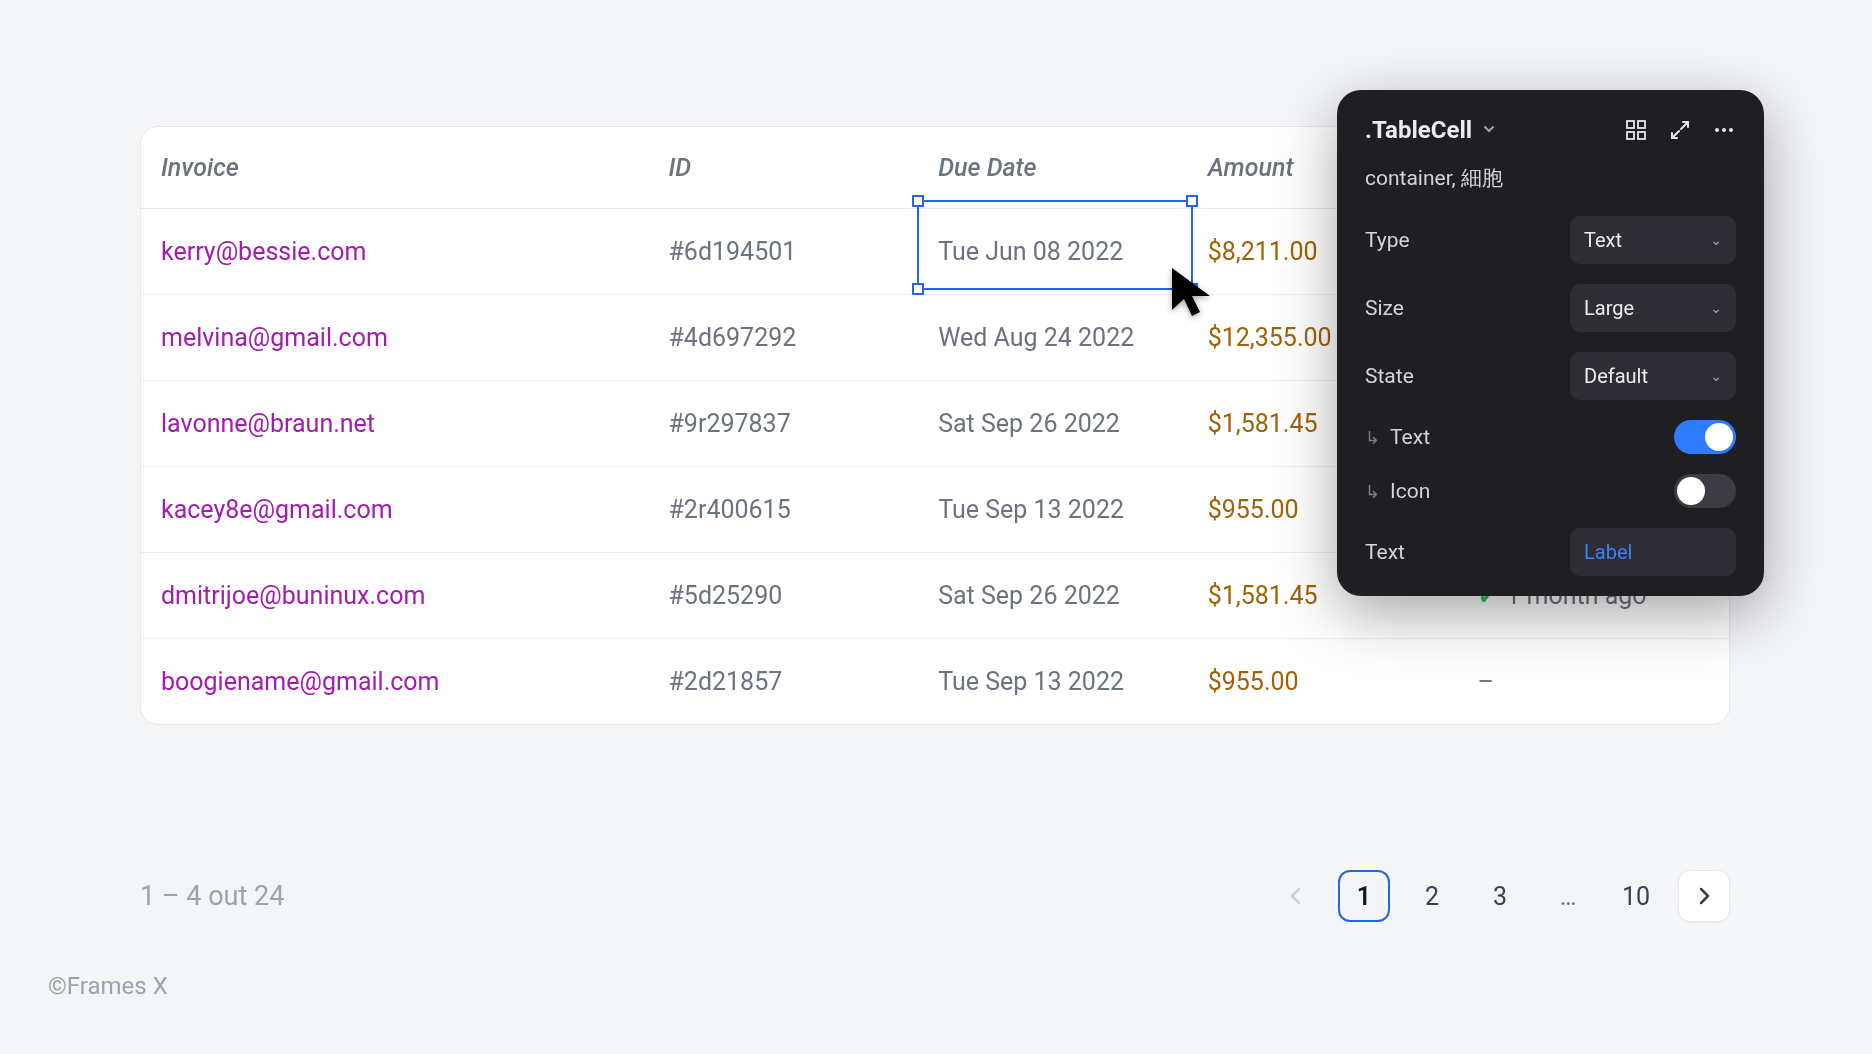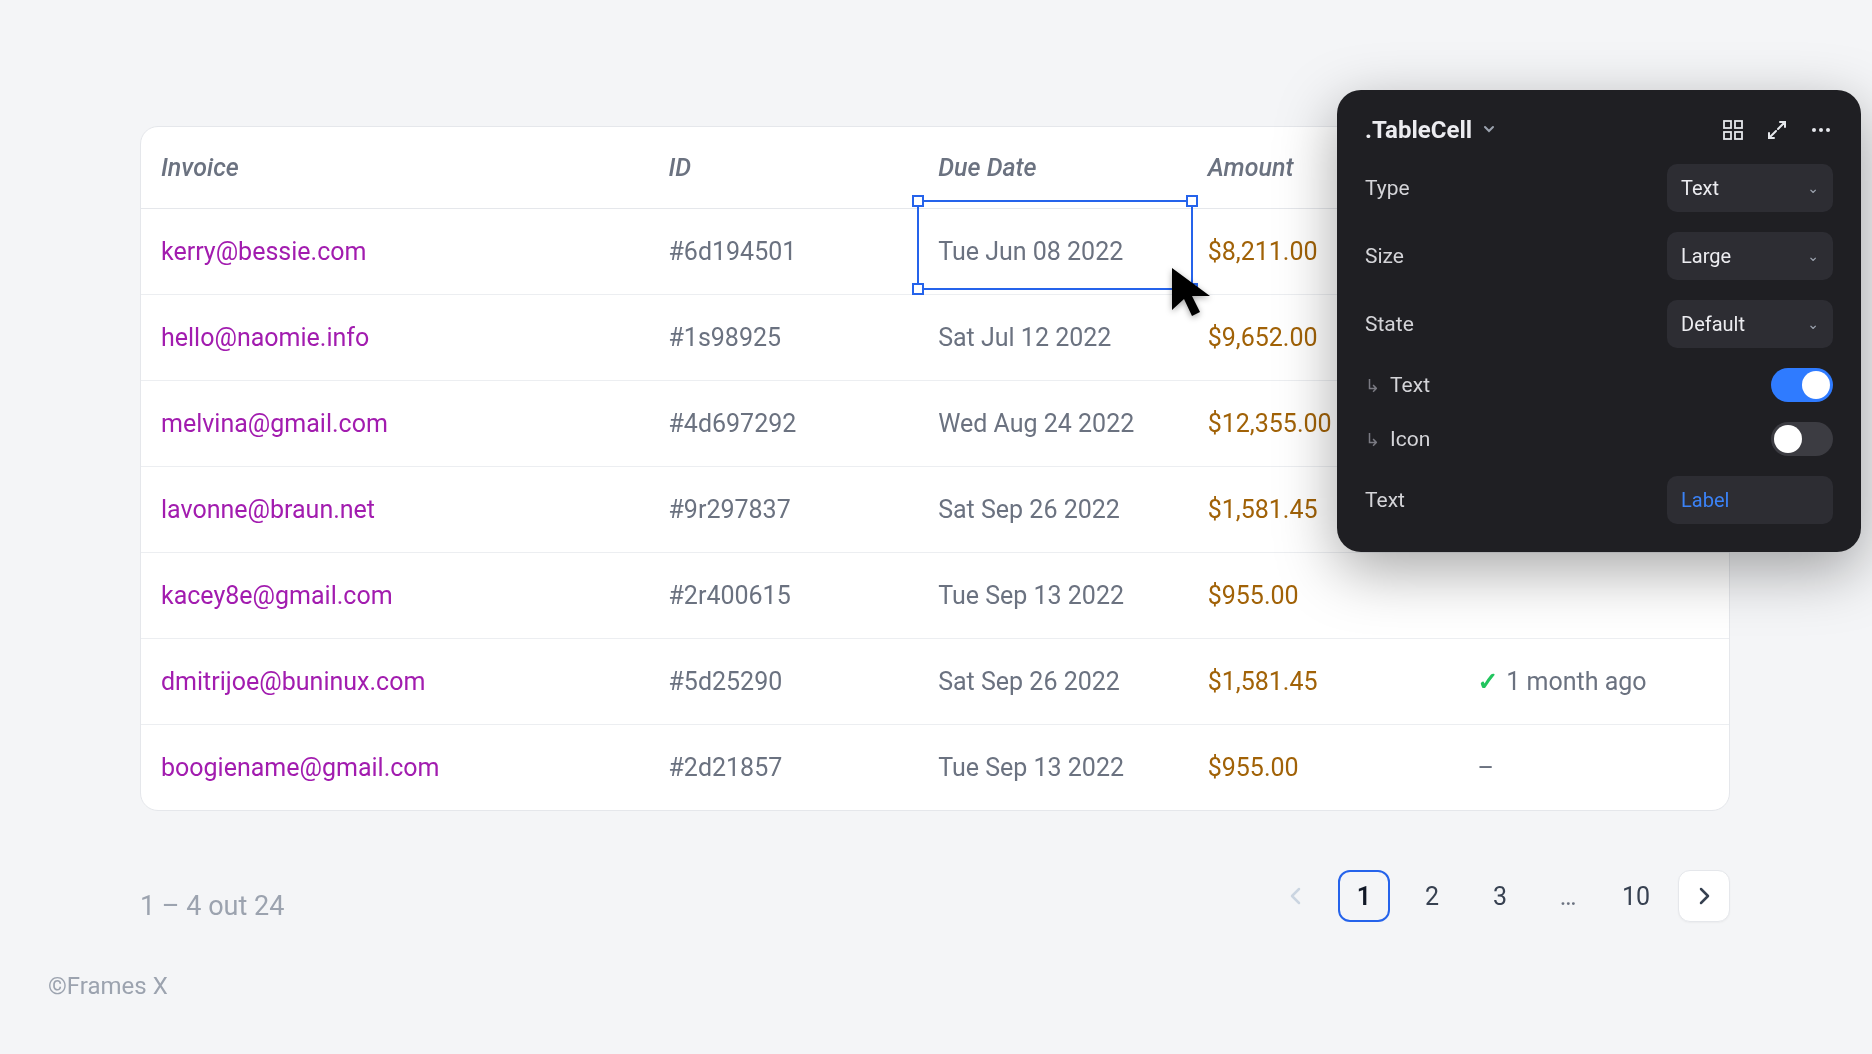--- a/index.html
+++ b/index.html
@@ -48,21 +48,21 @@
 .tbl tbody .col-amount { color: #a16207; }
 .paid-check { color: #22c55e; margin-right: 8px; font-weight: 700; }
 .paid-dash { color: #6b7280; }
 
 .pagination-bar {
   position: absolute;
   left: 140px;
   top: 870px;
   width: 1590px;
   display: flex;
-  align-items: flex-end;
+  align-items: center;
   justify-content: space-between;
   font-size: 27px;
 }
 .page-count { color: #9ca3af; }
 .pager { display: flex; align-items: center; gap: 16px; }
 .pbtn {
   width: 52px; height: 52px;
   display: flex; align-items: center; justify-content: center;
   border-radius: 12px;
   font-size: 25px;
@@ -115,25 +115,25 @@
   top: 266px;
   z-index: 6;
 }
 .cursor-arrow svg { filter: drop-shadow(0 2px 3px rgba(0,0,0,0.35)); }
 
 
 .inspector {
   position: absolute;
   left: 1337px;
   top: 90px;
-  width: 524px;
+  width: 427px;
   background: #1f1f23;
   color: #ececf0;
   border-radius: 24px;
-  padding: 26px 28px 28px 28px;
+  padding: 26px 28px 20px 28px;
   z-index: 10;
   box-shadow: 0 18px 60px rgba(0,0,0,0.35);
 }
 .insp-header { display: flex; align-items: center; gap: 10px; margin-bottom: 20px; }
 .insp-title { font-size: 24px; font-weight: 700; }
 .insp-caret { color: #9ca3af; font-size: 16px; }
 .insp-header-icons { margin-left: auto; display: flex; gap: 20px; align-items: center; }
 .insp-header-icons .hicon { width: 24px; height: 24px; display:flex; align-items:center; justify-content:center; color:#e5e7eb; cursor:pointer; }
 .insp-sub { font-size: 21px; color: #d4d4d8; margin-bottom: 24px; }
 .prop-row { display: flex; align-items: center; justify-content: space-between; margin-bottom: 20px; }
@@ -182,27 +182,20 @@
     </thead>
     <tbody id="tbody">
         <tr>
           <td class="col-invoice">kerry@bessie.com</td>
           <td class="col-id">#6d194501</td>
           <td class="col-due">Tue Jun 08 2022</td>
           <td class="col-amount">$8,211.00</td>
           <td class="col-paid"></td>
         </tr>
         <tr>
-          <td class="col-invoice">hello@naomie.info</td>
-          <td class="col-id">#1s98925</td>
-          <td class="col-due">Sat Jul 12 2022</td>
-          <td class="col-amount">$9,652.00</td>
-          <td class="col-paid"></td>
-        </tr>
-        <tr>
           <td class="col-invoice">melvina@gmail.com</td>
           <td class="col-id">#4d697292</td>
           <td class="col-due">Wed Aug 24 2022</td>
           <td class="col-amount">$12,355.00</td>
           <td class="col-paid"></td>
         </tr>
         <tr>
           <td class="col-invoice">lavonne@braun.net</td>
           <td class="col-id">#9r297837</td>
           <td class="col-due">Sat Sep 26 2022</td>
@@ -294,20 +287,21 @@
       </span>
       <span class="hicon">
         <svg width="22" height="22" viewBox="0 0 22 22">
             <circle cx="4" cy="11" r="2" fill="#e5e7eb"></circle>
             <circle cx="11" cy="11" r="2" fill="#e5e7eb"></circle>
             <circle cx="18" cy="11" r="2" fill="#e5e7eb"></circle>
           </svg>
       </span>
     </div>
   </div>
+  <div class="insp-sub">container, 細胞</div>
 
   <div class="prop-row">
     <span class="prop-label">Type</span>
     <div class="select-box">
       <span>Text</span>
       <span class="chev">⌄</span>
     </div>
   </div>
 
   <div class="prop-row">

